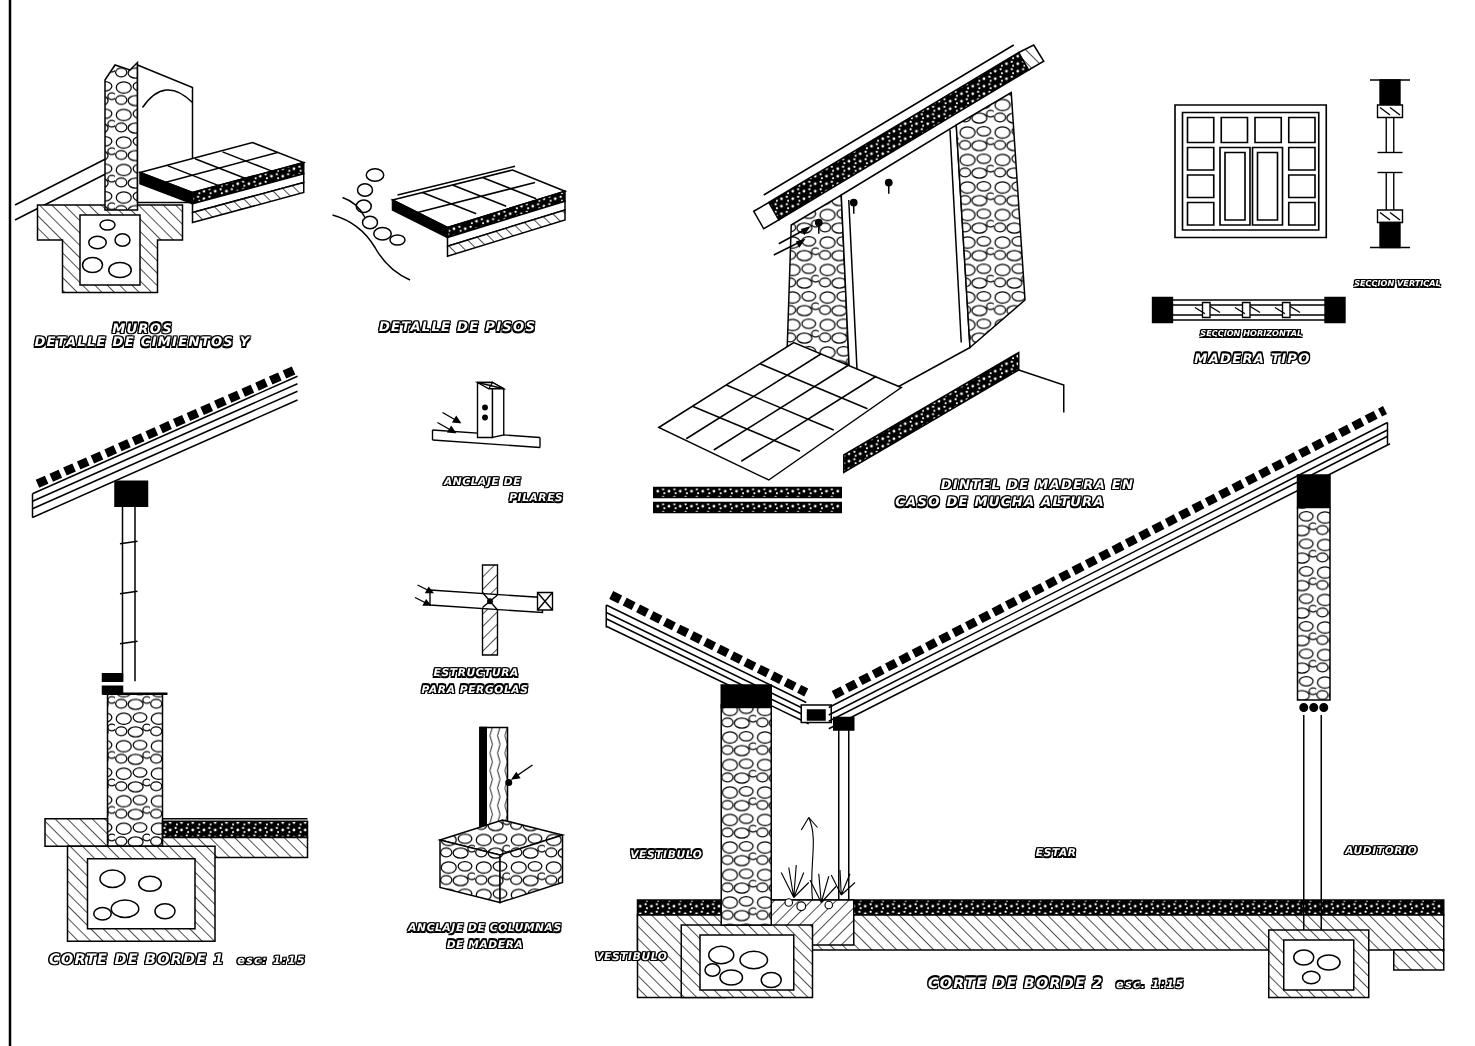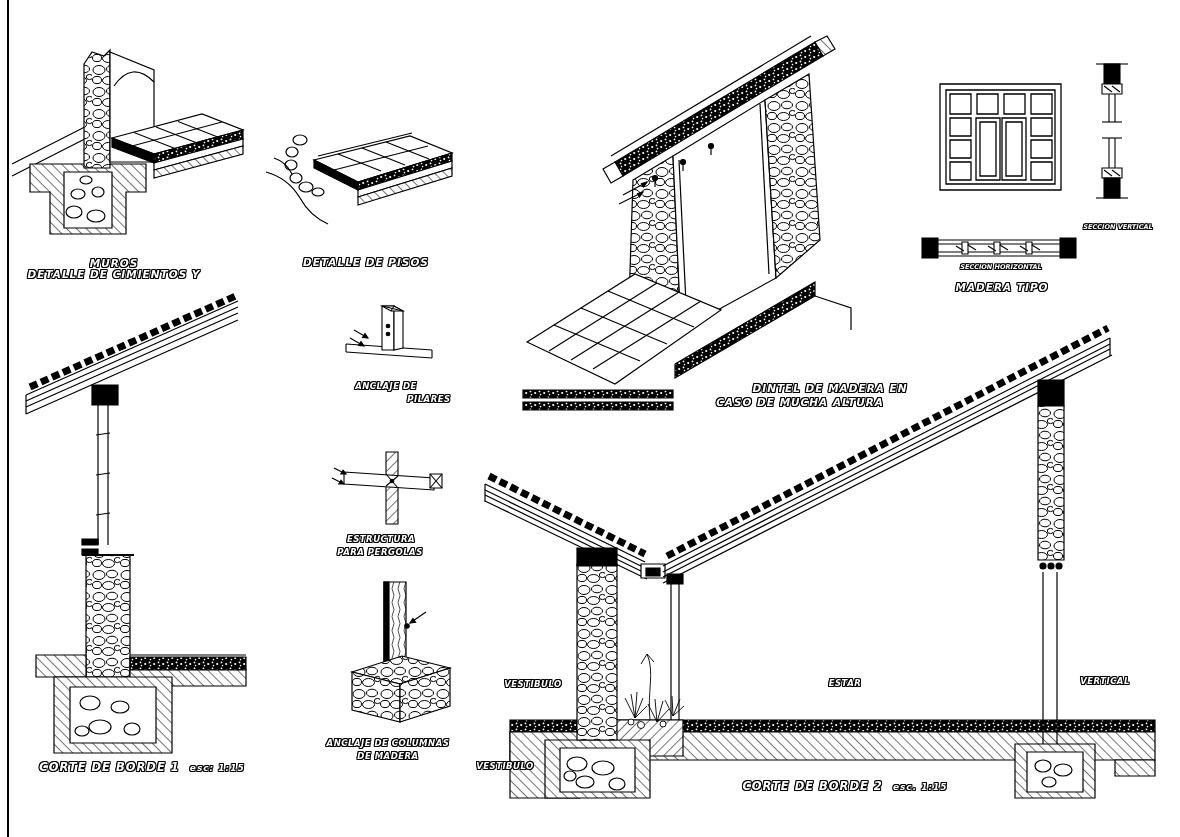--- a/index.html
+++ b/index.html
@@ -345,19 +345,19 @@
     <rect x="573" y="60" width="26" height="26" fill="#000"></rect>
     <rect x="573" y="86" width="26" height="154" fill="url(#stone)"></rect>
     <circle cx="578" cy="246" r="3" fill="#000"></circle>
       <circle cx="586" cy="246" r="3" fill="#000"></circle>
     <circle cx="594" cy="246" r="3" fill="#000"></circle>
     <line x1="578" y1="252" x2="578" y2="424"></line>
       <line x1="592" y1="252" x2="592" y2="424"></line>
   </svg>
   <div class="cad cad-sm" style="left:533px;top:680px;">VESTIBULO</div>
   <div class="cad cad-sm" style="left:845px;top:679px;">ESTAR</div>
-  <div class="cad cad-sm" style="left:1105px;top:677px;">VERTICAL</div>
+  <div class="cad cad-sm" style="left:1105px;top:677px;">AUDITORIO</div>
   <div class="cad cad-sm" style="left:505px;top:762px;">VESTIBULO</div>
   <div class="cad cad-lg" style="left:825px;top:780px;">
     <span>CORTE DE BORDE 2</span>&nbsp;&nbsp;<span class="scale">esc. 1:15</span>
   </div>
 
 </div>
 
 </body></html>

